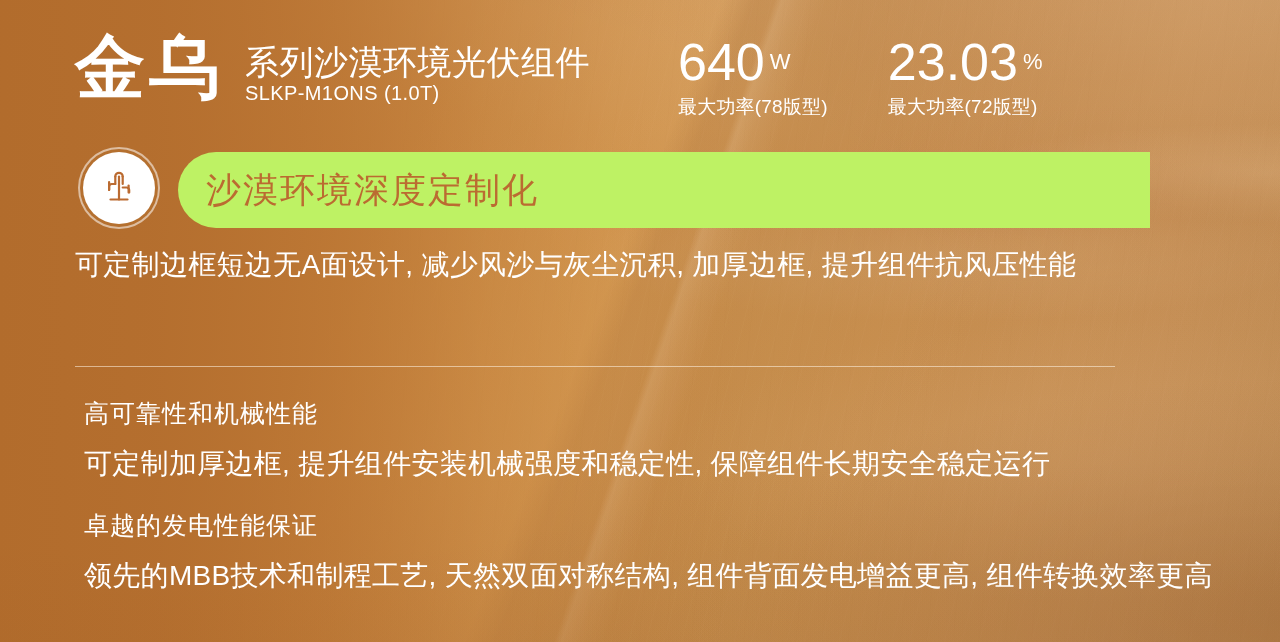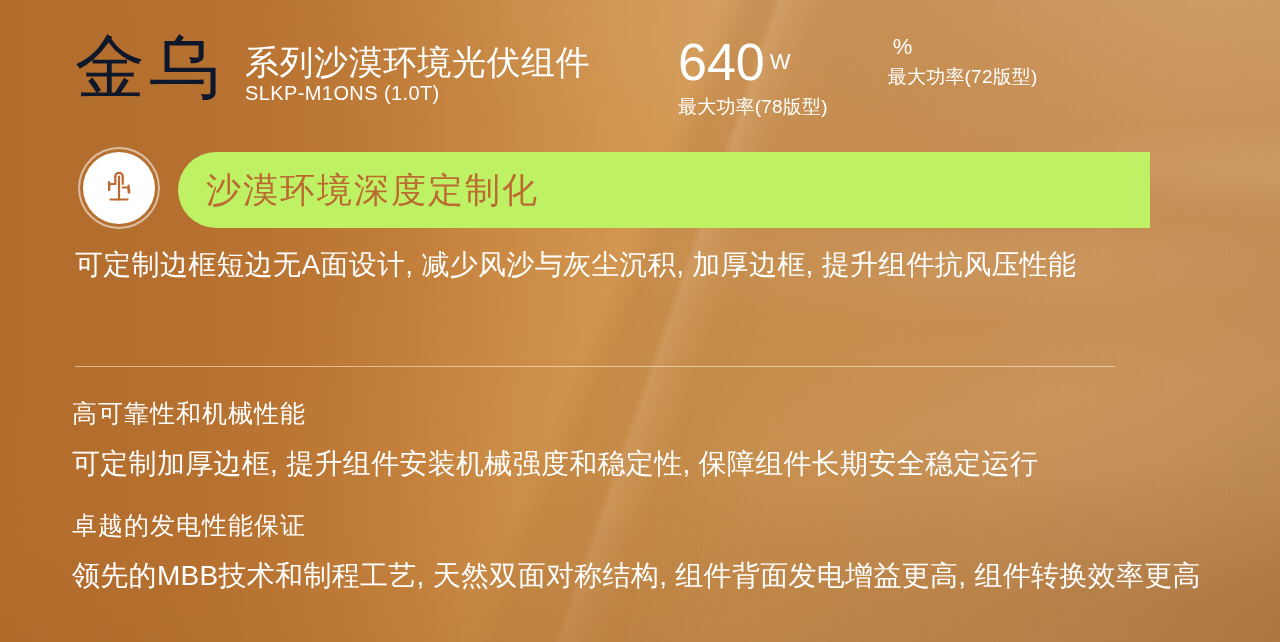--- a/index.html
+++ b/index.html
@@ -140,25 +140,25 @@
   .header {
     position:absolute;
     left:75px; top:28px;
     width:1130px; height:105px;
     display:flex; align-items:flex-start;
   }
 
   .brand-block { display:flex; align-items:flex-start; }
 
   .brand-name {
-    color:#0f172a;
+    color:#ffffff;
     font-size:70px;
     line-height:78px;
     letter-spacing:4px;
-    font-weight:400;
+    font-weight:700;
     white-space:nowrap;
   }
 
   .brand-text {
     margin-left:22px;
     padding-top:17px;
     color:#ffffff;
     white-space:nowrap;
   }
   .brand-series {
@@ -256,21 +256,21 @@
 
   
   .divider {
     position:absolute;
     left:75px; top:366px;
     width:1040px; height:1px;
     background:rgba(255,244,230,0.55);
   }
 
   
-  .feature { position:absolute; left:72px; color:#ffffff; }
+  .feature { position:absolute; left:84px; color:#ffffff; }
   .feature-1 { top:396px; }
   .feature-2 { top:508px; }
 
   .feature-title {
     font-size:25px;
     line-height:34px;
     letter-spacing:1px;
     white-space:nowrap;
   }
   .feature-desc {
@@ -314,20 +314,21 @@
         <div class="spec">
           <div class="spec-value">
             <span class="spec-number">640</span>
             <span class="spec-unit">W</span>
           </div>
           <div class="spec-label">最大功率(78版型)</div>
         </div>
 
         <div class="spec">
           <div class="spec-value">
+            <span class="spec-number">23.03</span>
             <span class="spec-unit">%</span>
           </div>
           <div class="spec-label">最大功率(72版型)</div>
         </div>
 
       </div>
     </div>
 
     <div class="banner-row">
 

